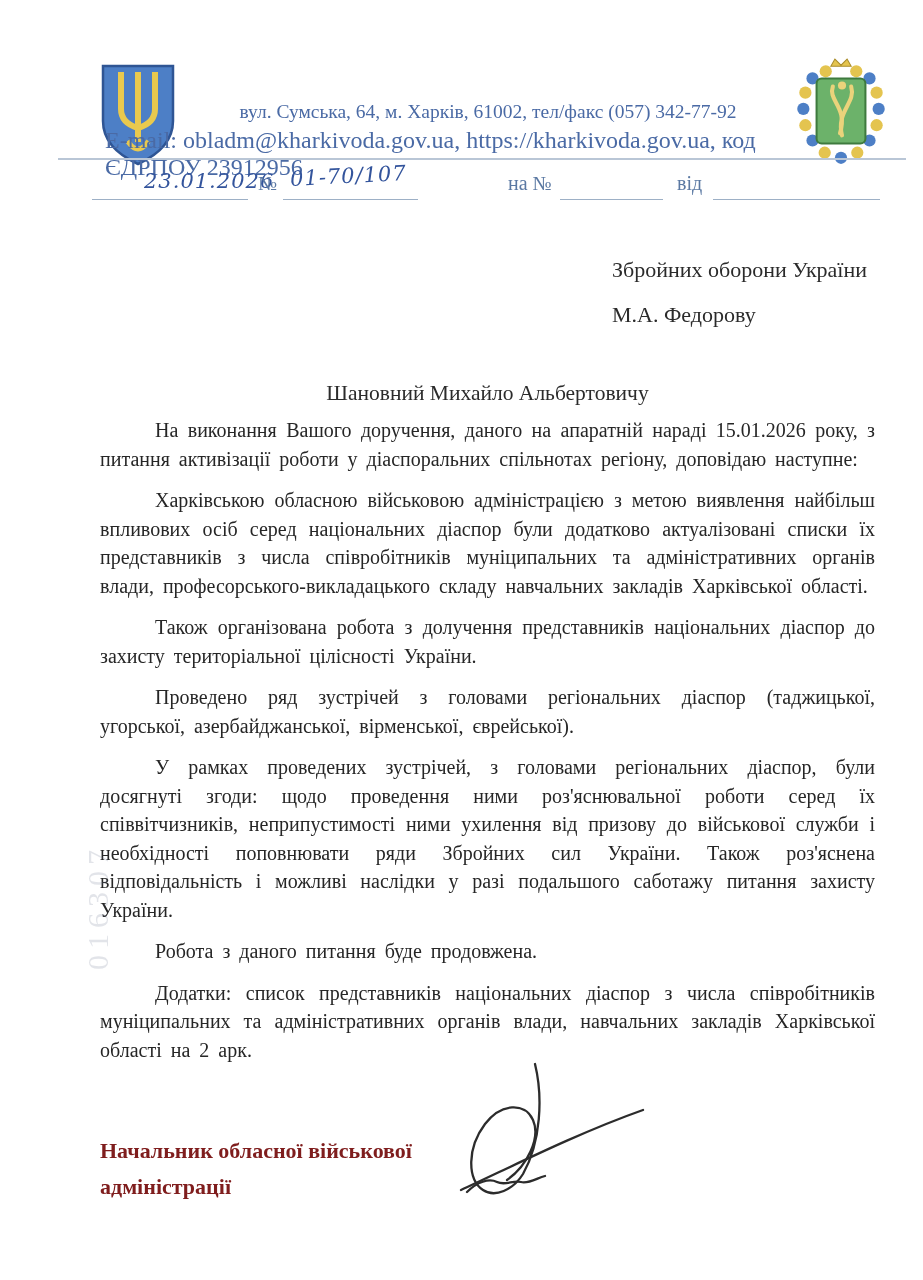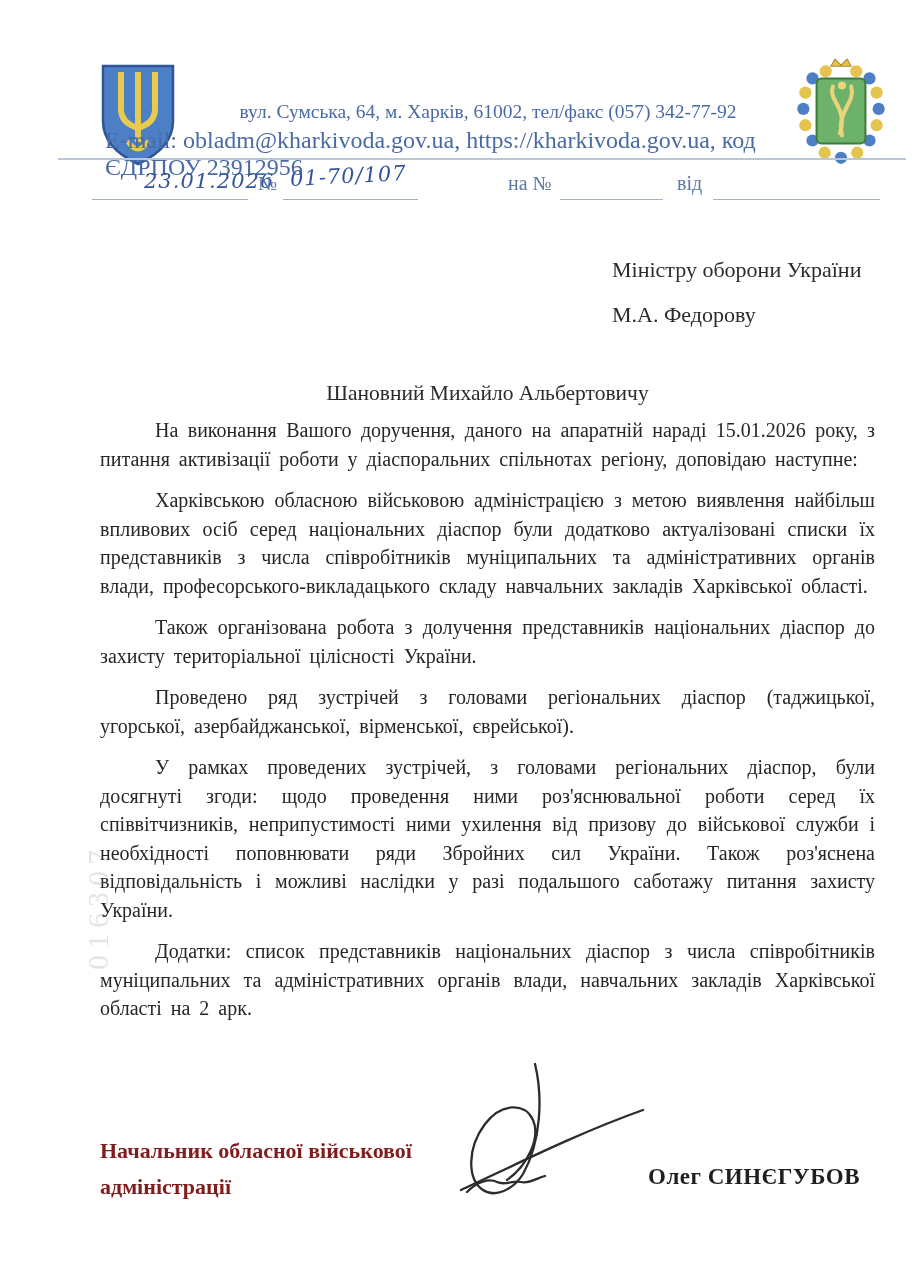--- a/index.html
+++ b/index.html
@@ -105,46 +105,46 @@
   <div class="blank-line" style="left:92px;top:198px;width:156px;"></div>
   <div class="ref" style="left:258px;top:172px;">№</div>
   <div class="hw" style="left:290px;top:164px;transform:rotate(-3deg);">01-70/107</div>
   <div class="blank-line" style="left:283px;top:198px;width:135px;"></div>
   <div class="ref" style="left:508px;top:172px;">на №</div>
   <div class="blank-line" style="left:560px;top:198px;width:103px;"></div>
   <div class="ref" style="left:677px;top:172px;">від</div>
   <div class="blank-line" style="left:713px;top:198px;width:167px;"></div>
 
   <div class="recipient">
-    <div>Міністру оборони України</div>
+    <div>Збройних оборони України</div>
     <div>М.А. Федорову</div>
   </div>
 
   <div class="salutation">Шановний Михайло Альбертовичу</div>
 
   <div class="body-text">
     <p>На виконання Вашого доручення, даного на апаратній нараді 15.01.2026 року, з питання активізації роботи у діаспоральних спільнотах регіону, доповідаю наступне:</p>
     <p>Харківською обласною військовою адміністрацією з метою виявлення найбільш впливових осіб серед національних діаспор були додатково актуалізовані списки їх представників з числа співробітників муніципальних та адміністративних органів влади, професорського-викладацького складу навчальних закладів Харківської області.</p>
     <p>Також організована робота з долучення представників національних діаспор до захисту територіальної цілісності України.</p>
     <p>Проведено ряд зустрічей з головами регіональних діаспор (таджицької, угорської, азербайджанської, вірменської, єврейської).</p>
     <p>У рамках проведених зустрічей, з головами регіональних діаспор, були досягнуті згоди: щодо проведення ними роз'яснювальної роботи серед їх співвітчизників, неприпустимості ними ухилення від призову до військової служби і необхідності поповнювати ряди Збройних сил України. Також роз'яснена відповідальність і можливі наслідки у разі подальшого саботажу питання захисту України.</p>
+    <p>Робота з даного питання буде продовжена.</p>
     <p>Додатки: список представників національних діаспор з числа співробітників муніципальних та адміністративних органів влади, навчальних закладів Харківської області на 2 арк.</p>
   </div>
 
   <div class="watermark">016307</div>
 
   <div class="signature">
     <svg viewBox="0 0 240 150" width="240" height="150">
       <g fill="none" stroke="#2c2c2c" stroke-width="2.3" stroke-linecap="round">
         <path d="M120,2 C128,35 126,80 108,112 C98,128 80,136 68,128 C52,117 52,86 70,62 C86,41 110,40 118,58 C126,76 112,104 92,118"></path>
         <path d="M52,130 C62,120 74,116 82,120 C90,124 98,118 106,120 C114,122 122,116 130,114"></path>
         <path d="M46,128 C90,108 160,72 228,48"></path>
       </g>
     </svg>
   </div>
 
   <div class="signoff-title">
     <div>Начальник обласної військової</div>
     <div>адміністрації</div>
   </div>
-  <div class="signoff-name">Олег СИНЄГУБОВ</div>
 
 </div>
 
 </body></html>

